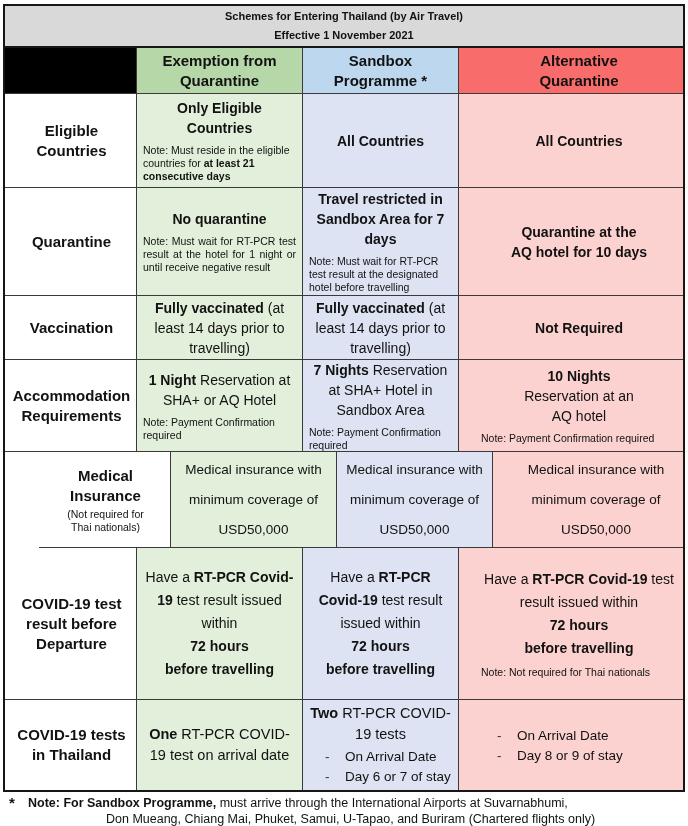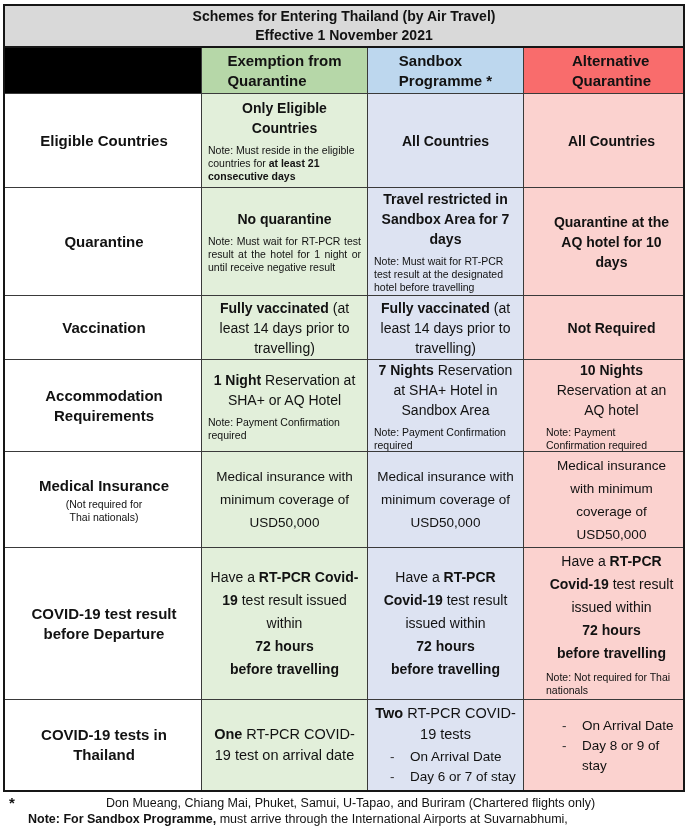--- a/index.html
+++ b/index.html
@@ -9,61 +9,61 @@
     -webkit-font-smoothing:antialiased; overflow:hidden;
   }
   .sheet {
     position:absolute; left:3px; top:4px; width:682px;
     border:2px solid #161616; box-sizing:border-box; background:#fff;
   }
   
   .title-bar {
     height:40px; background:var(--c-title-bg,#d9d9d9);
     display:flex; flex-direction:column; justify-content:center; align-items:center;
-    font-weight:bold; font-size:14px; line-height:19px;
+    font-weight:bold; font-size:11px; line-height:19px;
     border-bottom:2px solid #161616;
   }
   
   .row { display:flex; }
   .cell {
     box-sizing:border-box; flex-shrink:0; overflow:hidden;
     border-right:1px solid #3a3a3a; border-bottom:1px solid #3a3a3a;
     display:flex; flex-direction:column; justify-content:center; align-items:center;
     padding:3px 6px;
   }
   .cell:last-child { border-right:none;padding-left:22px; }
   .row:last-of-type .cell { border-bottom:none; }
-  .c0 { width:197px;padding-left:8px; } .c1 { width:166px; } .c2 { width:156px; } .c3 { flex:1; }
+  .c0 { width:132px;padding-left:8px; } .c1 { width:166px; } .c2 { width:156px; } .c3 { flex:1; }
   .h-header { height:46px; }
   .h-r0 { height:94px; } .h-r1 { height:108px; } .h-r2 { height:64px; }
-  .h-r3 { height:92px; } .h-r4 { height:96px; } .h-r5 { height:152px; }
+  .h-r3 { height:92px; } .h-r4 { height:96px;margin-left:34px; } .h-r5 { height:152px; }
   .h-r6 { height:90px; }
   
   .black-cell { background:var(--c-header-black,#000); }
   .head {
-    font-weight:bold; font-size:15px; line-height:20px; 
+    font-weight:bold; font-size:15px; line-height:20px; text-align:center;
     white-space:pre-line;
   }
   .hg { background:var(--c-green-header,#b6d7a8); }
   .hb { background:var(--c-blue-header,#bdd7ee); }
   .hr { background:var(--c-red-header,#f96c6c); }
   .bg-green { background:var(--c-green-body,#e2efda); }
   .bg-blue  { background:var(--c-blue-body,#dde3f2); }
   .bg-red   { background:var(--c-red-body,#fbd2cf); }
   
   .label-cell { background:#ffffff; }
   .row-label { font-weight:bold; font-size:15px; line-height:20px; text-align:center; }
   .sublabel { font-size:10.5px; line-height:13px; margin-top:2px; text-align:center; white-space:pre-line; }
   .sublabel.left { text-align:left; width:100%; }
   
   .cell-main { white-space:pre-line; text-align:center; font-size:14px; line-height:20px; }
   .cell-main b, .note b, .fn b { font-weight:bold; }
   .note { width:100%; font-size:10.5px; line-height:13px; text-align:left; margin-top:6px; }
   .note.justify { text-align:justify; }
-  .h-r4 .cell-main { font-size:13.5px; line-height:23px; }
+  .h-r4 .cell-main { font-size:13.5px; line-height:30px; }
   .h-r5 .cell-main { line-height:23px; }
   .h-r6 .cell-main { font-size:14.5px; line-height:21px; }
   .bullets { width:100%; font-size:13.5px; line-height:20px; margin-top:2px; }
   .bullet { position:relative; padding-left:36px; text-align:left; }
   .bullet::before { content:"-"; position:absolute; left:16px; color:#333; }
   
   .footnote { position:absolute; left:4px; top:795px; width:680px; display:flex; font-size:12.5px; line-height:16px; }
   .fn-marker { font-weight:bold; font-size:15px; width:24px; padding-left:5px; box-sizing:border-box; }
   .fn-line2 { padding-left:78px; }
 </style>
@@ -215,16 +215,16 @@
         <div class="bullet">Day 8 or 9 of stay</div>
       </div>
     </div>
   </div>
 
 </div>
 
 <div class="footnote">
   <span class="fn-marker">*</span>
   <div class="fn-text">
+    <div class="fn fn-line1"><b>Note: For Sandbox Programme,</b><span> must arrive through the International Airports at Suvarnabhumi,</span></div>
     <div class="fn fn-line2"><span>Don Mueang, Chiang Mai, Phuket, Samui, U-Tapao, and Buriram (Chartered flights only)</span></div>
-    <div class="fn fn-line1"><b>Note: For Sandbox Programme,</b><span> must arrive through the International Airports at Suvarnabhumi,</span></div>
   </div>
 </div>
 
 </body></html>

